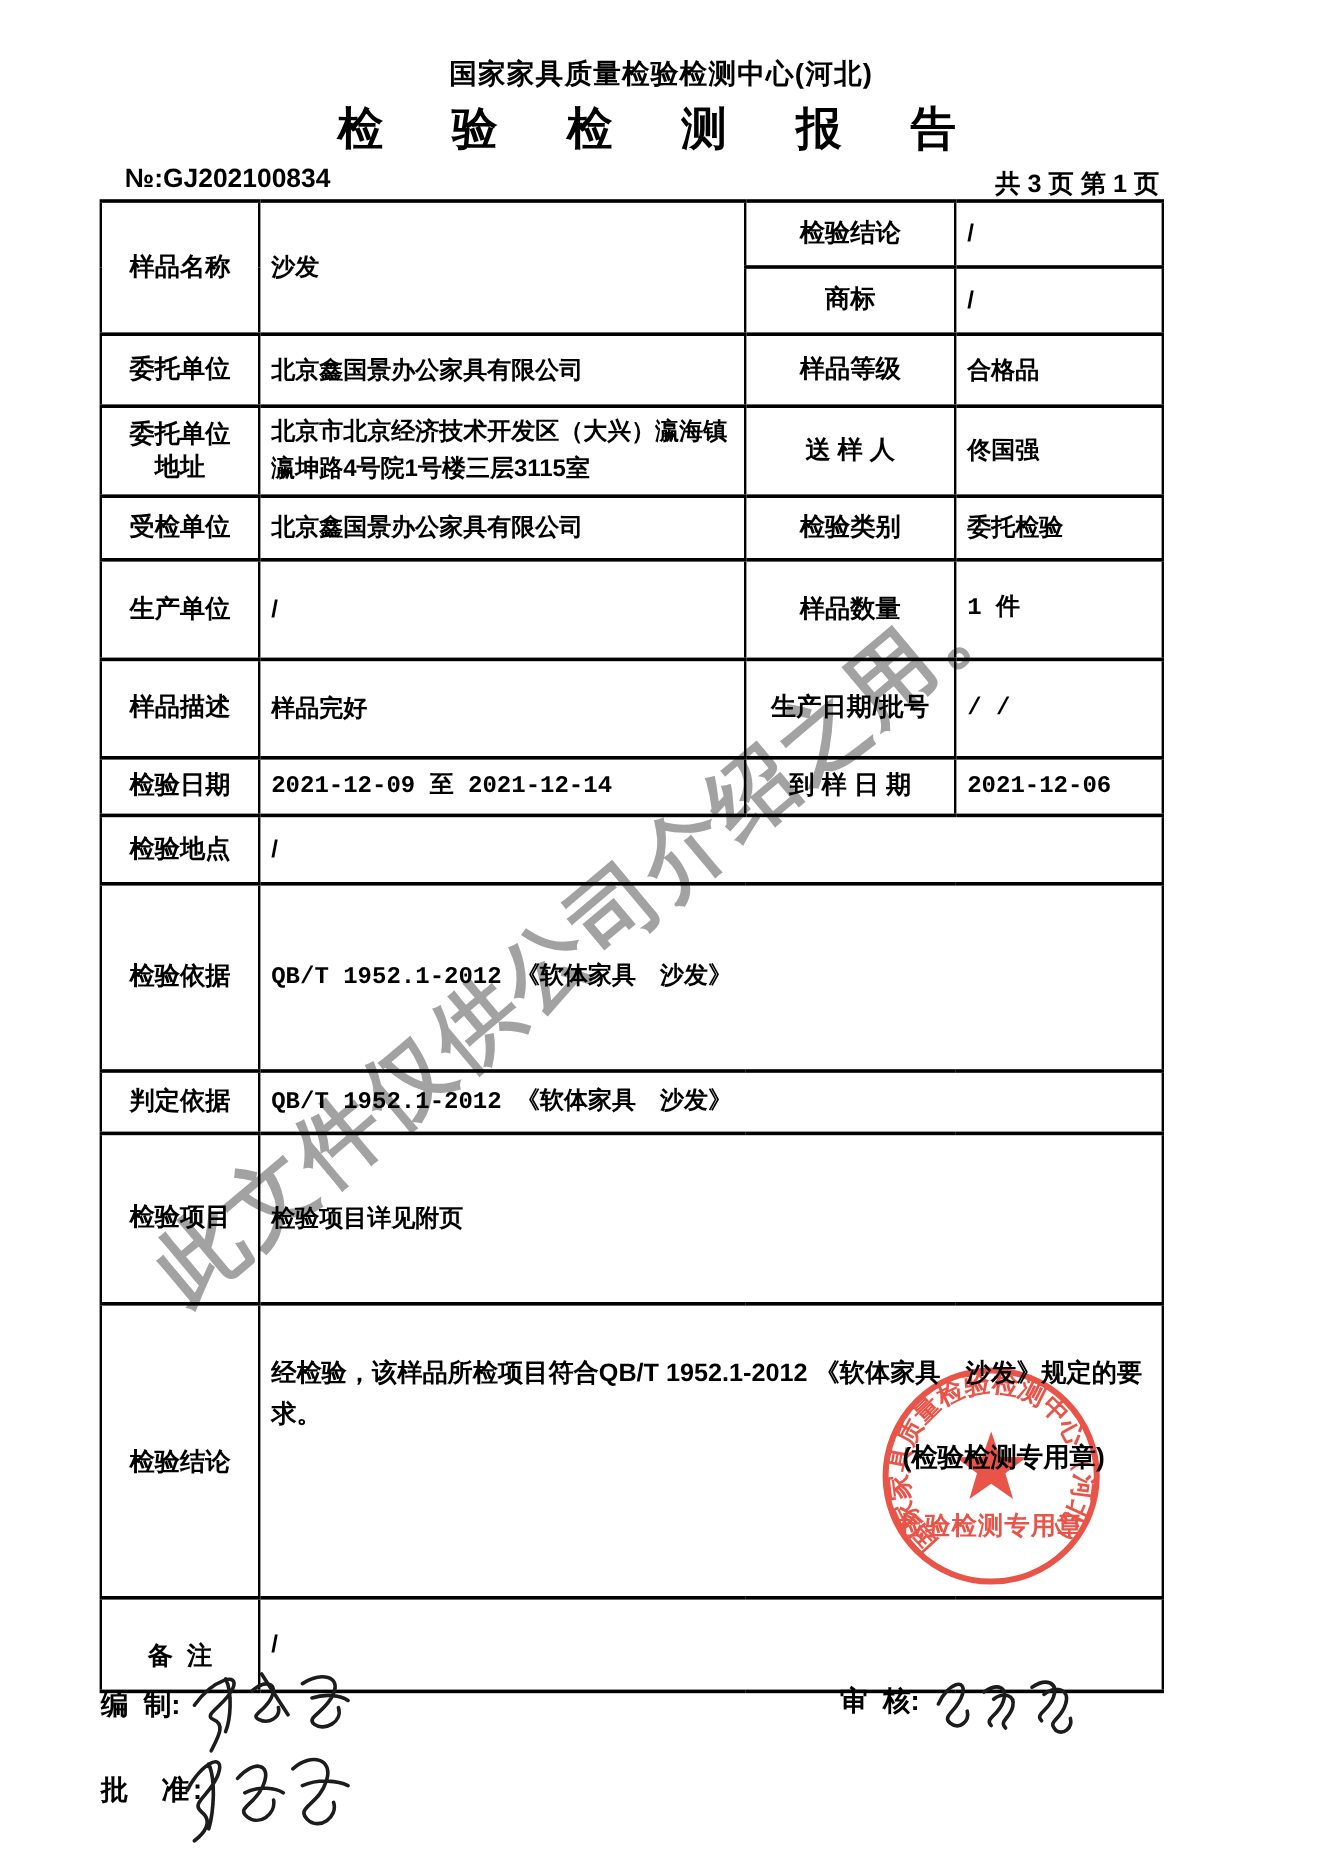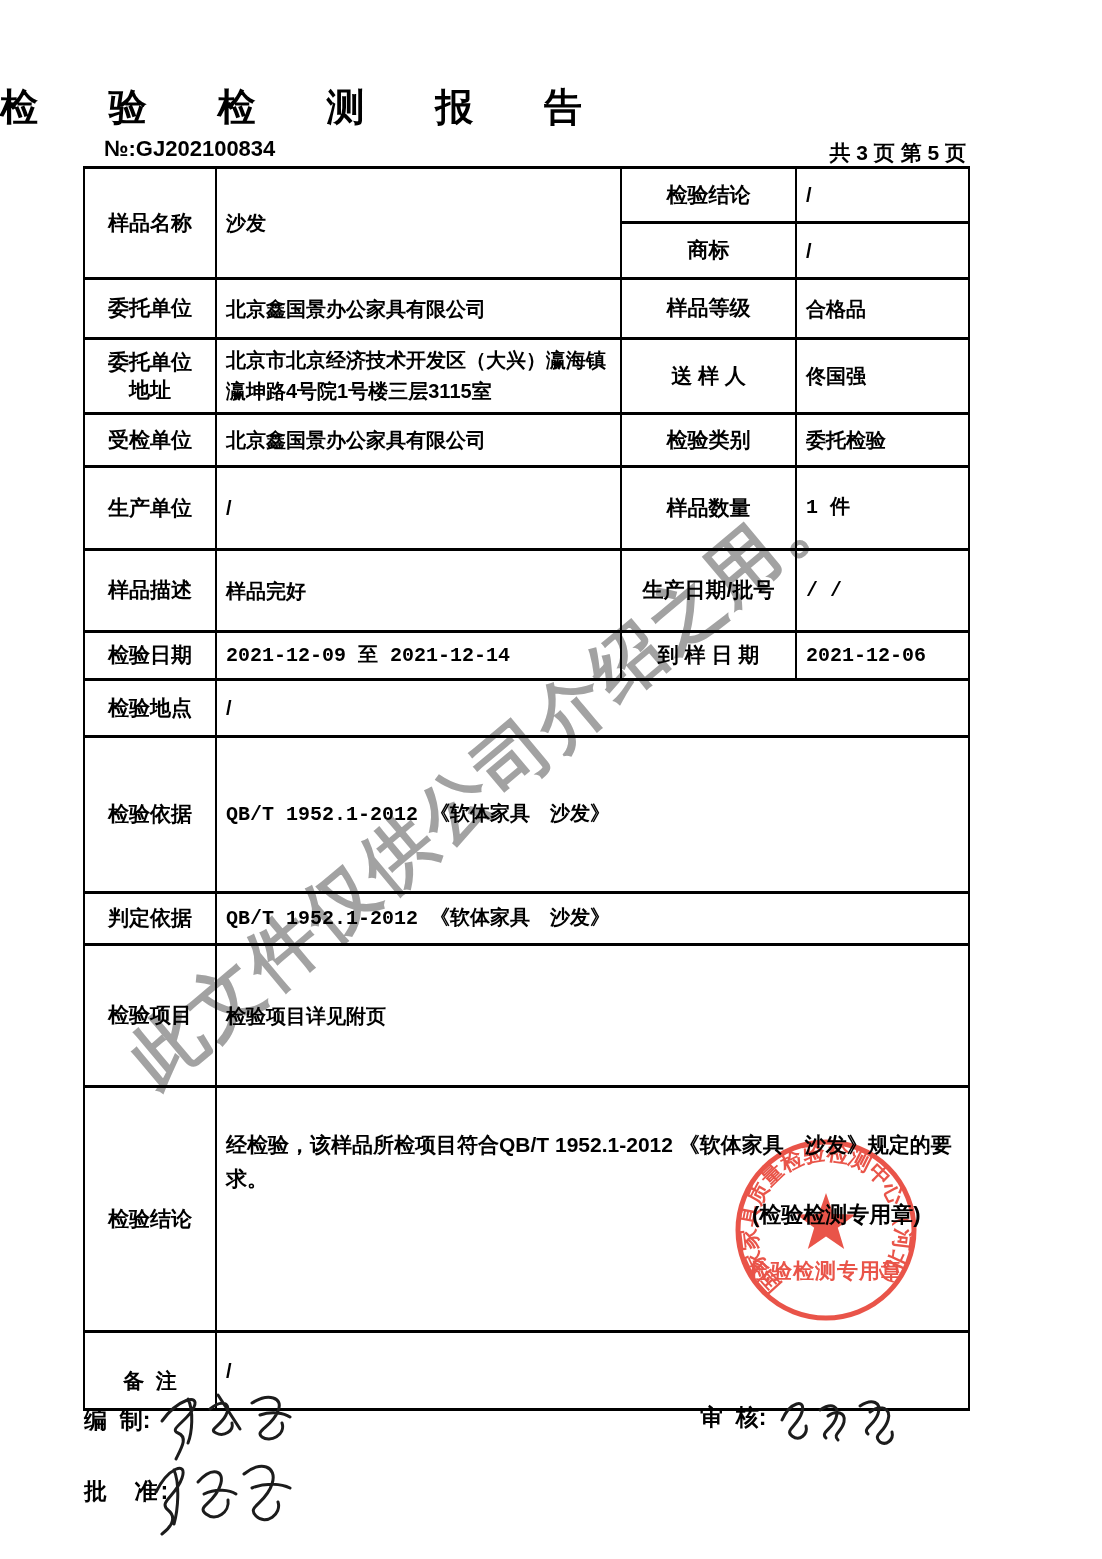--- a/index.html
+++ b/index.html
@@ -2,22 +2,22 @@
 <html><head>
 <meta charset="utf-8">
 <style>
   html,body{margin:0;padding:0;background:#fff;}
   .page{
     position:relative;width:1102px;height:1559px;background:#fff;
     font-family:"Liberation Sans", sans-serif;color:#000;overflow:hidden;
   }
   .org{position:absolute;top:46px;left:0;width:100%;text-align:center;
        font-size:23px;font-weight:bold;letter-spacing:1px;}
-  .title{position:absolute;top:82px;left:0;width:100%;
-       font-family:Liberation Mono, monospace;font-size:38px;font-weight:bold;letter-spacing:24px;}
+  .title{position:absolute;top:82px;left:0;width:100%;text-align:center;
+       font-family:Liberation Serif, serif;font-size:38px;font-weight:bold;letter-spacing:24px;}
   .report-no{position:absolute;top:136px;left:72px;
        font-family:Liberation Sans, sans-serif;font-size:22px;font-weight:bold;margin-left:32px;}
   .page-info{position:absolute;top:139px;right:136px;font-size:21px;font-weight:bold;}
 
   table.report{position:absolute;left:83px;top:166px;width:885px;
        border-collapse:collapse;table-layout:fixed;}
   table.report td{
        border:solid #000;border-width:3px 2px;
        font-weight:bold;vertical-align:middle;overflow:hidden;
        white-space:pre-wrap;
@@ -47,23 +47,24 @@
     mix-blend-mode:multiply;
   }
   .stamp{position:absolute;left:729px;top:1137px;mix-blend-mode:multiply;opacity:.93;}
   .stamp text{font-family:"Liberation Sans", sans-serif;font-weight:bold;}
 </style>
 </head>
 <body>
 
 <div class="page">
 
+  <div class="org">国家家具质量检验检测中心(河北)</div>
   <div class="title">检 验 检 测 报 告</div>
   <div class="report-no">№:GJ202100834</div>
-  <div class="page-info">共 3 页 第 5 页</div>
+  <div class="page-info">共 3 页 第 1 页</div>
 
   <table class="report">
     <colgroup>
         <col style="width:132px">
         <col style="width:405px">
         <col style="width:175px">
         <col style="width:173px">
       </colgroup>
     <tbody>
         <tr style="height:55px">

